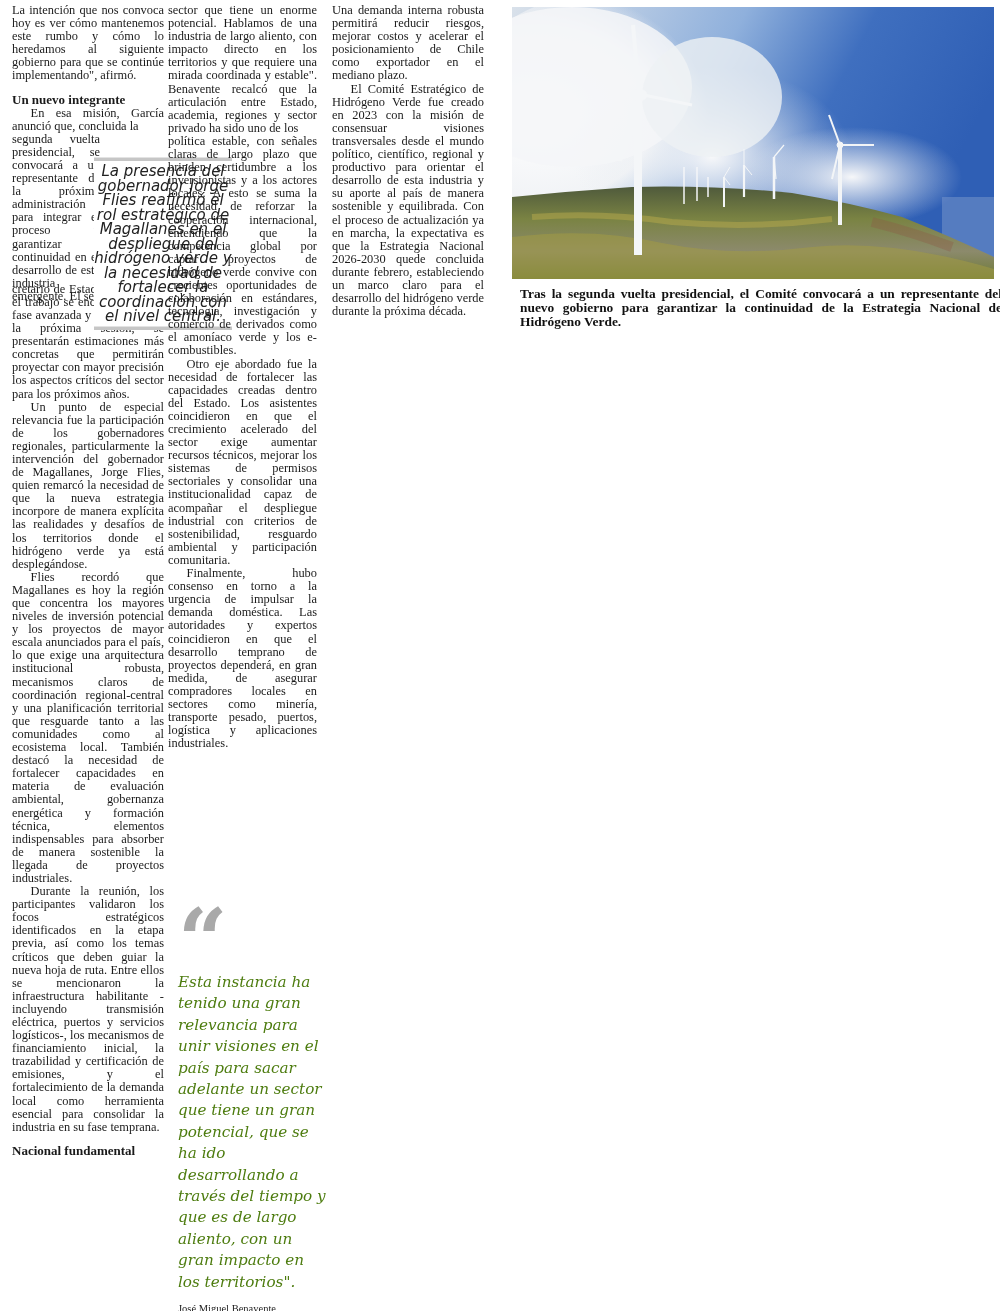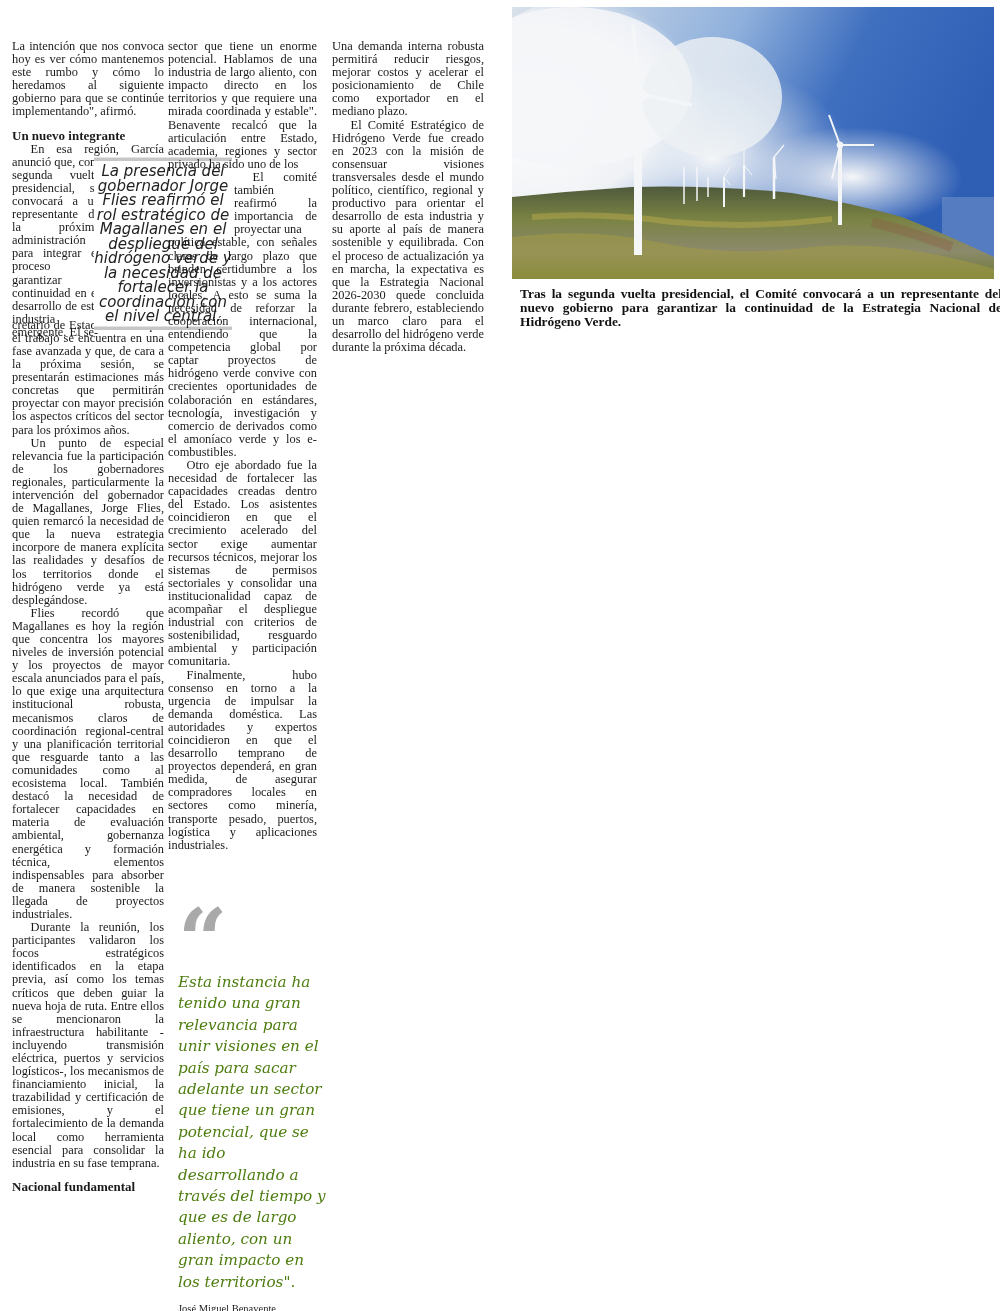--- a/index.html
+++ b/index.html
@@ -1,18 +1,18 @@
 <!DOCTYPE html>
 <html><head>
 <meta charset="utf-8">
 <style>
   html, body { margin: 0; padding: 0; background: #ffffff; }
   body { width: 1000px; height: 1311px; position: relative; overflow: hidden;
          font-family: "Liberation Serif", "DejaVu Serif", serif; color: #1a1a1a; }
-  .col { position: absolute; top: 4px; font-size: 12.4px; line-height: 13.1px; text-align: justify; hyphens: manual; margin-top: 36px; }
+  .col { position: absolute; top: 4px; font-size: 12.4px; line-height: 13.1px; text-align: justify; hyphens: manual; }
   .col p { margin: 0; text-indent: 1.5em; }
   .col p.noindent { text-indent: 0; }
   .col h3 { margin: 10px 0 1px 0; font-size: 13px; font-weight: bold; line-height: 13px; }
   #col1 { left: 12px; width: 152px; }
   #col2 { left: 168px; width: 149px; }
   #col3 { left: 332px; width: 152px; }
 
   .wrap-narrow { width: 88px; }
   .pullbox { position: absolute; left: 94px; top: 157px; width: 138px; padding: 7px 0 6px 0;
              font-family: "DejaVu Sans", sans-serif; font-style: italic; font-size: 15px; line-height: 14.5px;
@@ -29,37 +29,36 @@
 
   .photo { position: absolute; left: 512px; top: 7px; width: 482px; height: 272px; overflow: hidden; }
   .caption { position: absolute; left: 512px; top: 287px; width: 482px; font-weight: bold; font-size: 13.4px; line-height: 14.2px; text-align: justify; color: #111; margin-left: 8px; }
 </style>
 </head>
 <body>
 
 <div id="col1" class="col">
   <p class="noindent">La intención que nos convoca hoy es ver cómo mantenemos este rumbo y cómo lo heredamos al siguiente gobierno para que se continúe implementando", afirmó.</p>
   <h3>Un nuevo integrante</h3>
-  <p>En esa región, García anunció que, concluida la</p>
+  <p>En esa misión, García anunció que, concluida la</p>
   <div class="wrap-narrow" style="height:150px;">
     <p class="noindent">segunda vuelta presidencial, se convocará a un representante de la próxima administración para integrar el proceso y garantizar continuidad en el desarrollo de esta industria emergente. El se-</p>
   </div>
   <p class="noindent">cretario de Estado recalcó que el trabajo se encuentra en una fase avanzada y que, de cara a la próxima sesión, se presentarán estimaciones más concretas que permitirán proyectar con mayor precisión los aspectos críticos del sector para los próximos años.</p>
   <p>Un punto de especial relevancia fue la participación de los gobernadores regionales, particularmente la intervención del gobernador de Magallanes, Jorge Flies, quien remarcó la necesidad de que la nueva estrategia incorpore de manera explícita las realidades y desafíos de los territorios donde el hidrógeno verde ya está desplegándose.</p>
   <p>Flies recordó que Magallanes es hoy la región que concentra los mayores niveles de inversión potencial y los proyectos de mayor escala anunciados para el país, lo que exige una arquitectura institucional robusta, mecanismos claros de coordinación regional-central y una planificación territorial que resguarde tanto a las comunidades como al ecosistema local. También destacó la necesidad de fortalecer capacidades en materia de evaluación ambiental, gobernanza energética y formación técnica, elementos indispensables para absorber de manera sostenible la llegada de proyectos industriales.</p>
   <p>Durante la reunión, los participantes validaron los focos estratégicos identificados en la etapa previa, así como los temas críticos que deben guiar la nueva hoja de ruta. Entre ellos se mencionaron la infraestructura habilitante -incluyendo transmisión eléctrica, puertos y servicios logísticos-, los mecanismos de financiamiento inicial, la trazabilidad y certificación de emisiones, y el fortalecimiento de la demanda local como herramienta esencial para consolidar la industria en su fase temprana.</p>
   <h3>Nacional fundamental</h3>
 </div>
 
 <div class="pullbox">La presencia del gobernador Jorge Flies reafirmó el rol estratégico de Magallanes en el despliegue del hidrógeno verde y la necesidad de fortalecer la coordinación con el nivel central.</div>
 
 <div id="col2" class="col">
   <p class="noindent">sector que tiene un enorme potencial. Hablamos de una industria de largo aliento, con impacto directo en los territorios y que requiere una mirada coordinada y estable". Benavente recalcó que la articulación entre Estado, academia, regiones y sector privado ha sido uno de los</p>
   <div style="margin-left:66px;">
-    <p>El comité también reafirmó la importancia de proyectar una</p>
   </div>
   <p class="noindent">política estable, con señales claras de largo plazo que brinden certidumbre a los inversionistas y a los actores locales. A esto se suma la necesidad de reforzar la cooperación internacional, entendiendo que la competencia global por captar proyectos de hidrógeno verde convive con crecientes oportunidades de colaboración en estándares, tecnología, investigación y comercio de derivados como el amoníaco verde y los e-combustibles.</p>
   <p>Otro eje abordado fue la necesidad de fortalecer las capacidades creadas dentro del Estado. Los asistentes coincidieron en que el crecimiento acelerado del sector exige aumentar recursos técnicos, mejorar los sistemas de permisos sectoriales y consolidar una institucionalidad capaz de acompañar el despliegue industrial con criterios de sostenibilidad, resguardo ambiental y participación comunitaria.</p>
   <p>Finalmente, hubo consenso en torno a la urgencia de impulsar la demanda doméstica. Las autoridades y expertos coincidieron en que el desarrollo temprano de proyectos dependerá, en gran medida, de asegurar compradores locales en sectores como minería, transporte pesado, puertos, logística y aplicaciones industriales.</p>
 </div>
 
 <div class="quote-wrap">
   <div class="quote-mark">“</div>
   <div class="quote-text">Esta instancia ha tenido una gran relevancia para unir visiones en el país para sacar adelante un sector que tiene un gran potencial, que se ha ido desarrollando a través del tiempo y que es de largo aliento, con un gran impacto en los territorios".</div>
   <div class="quote-author">

